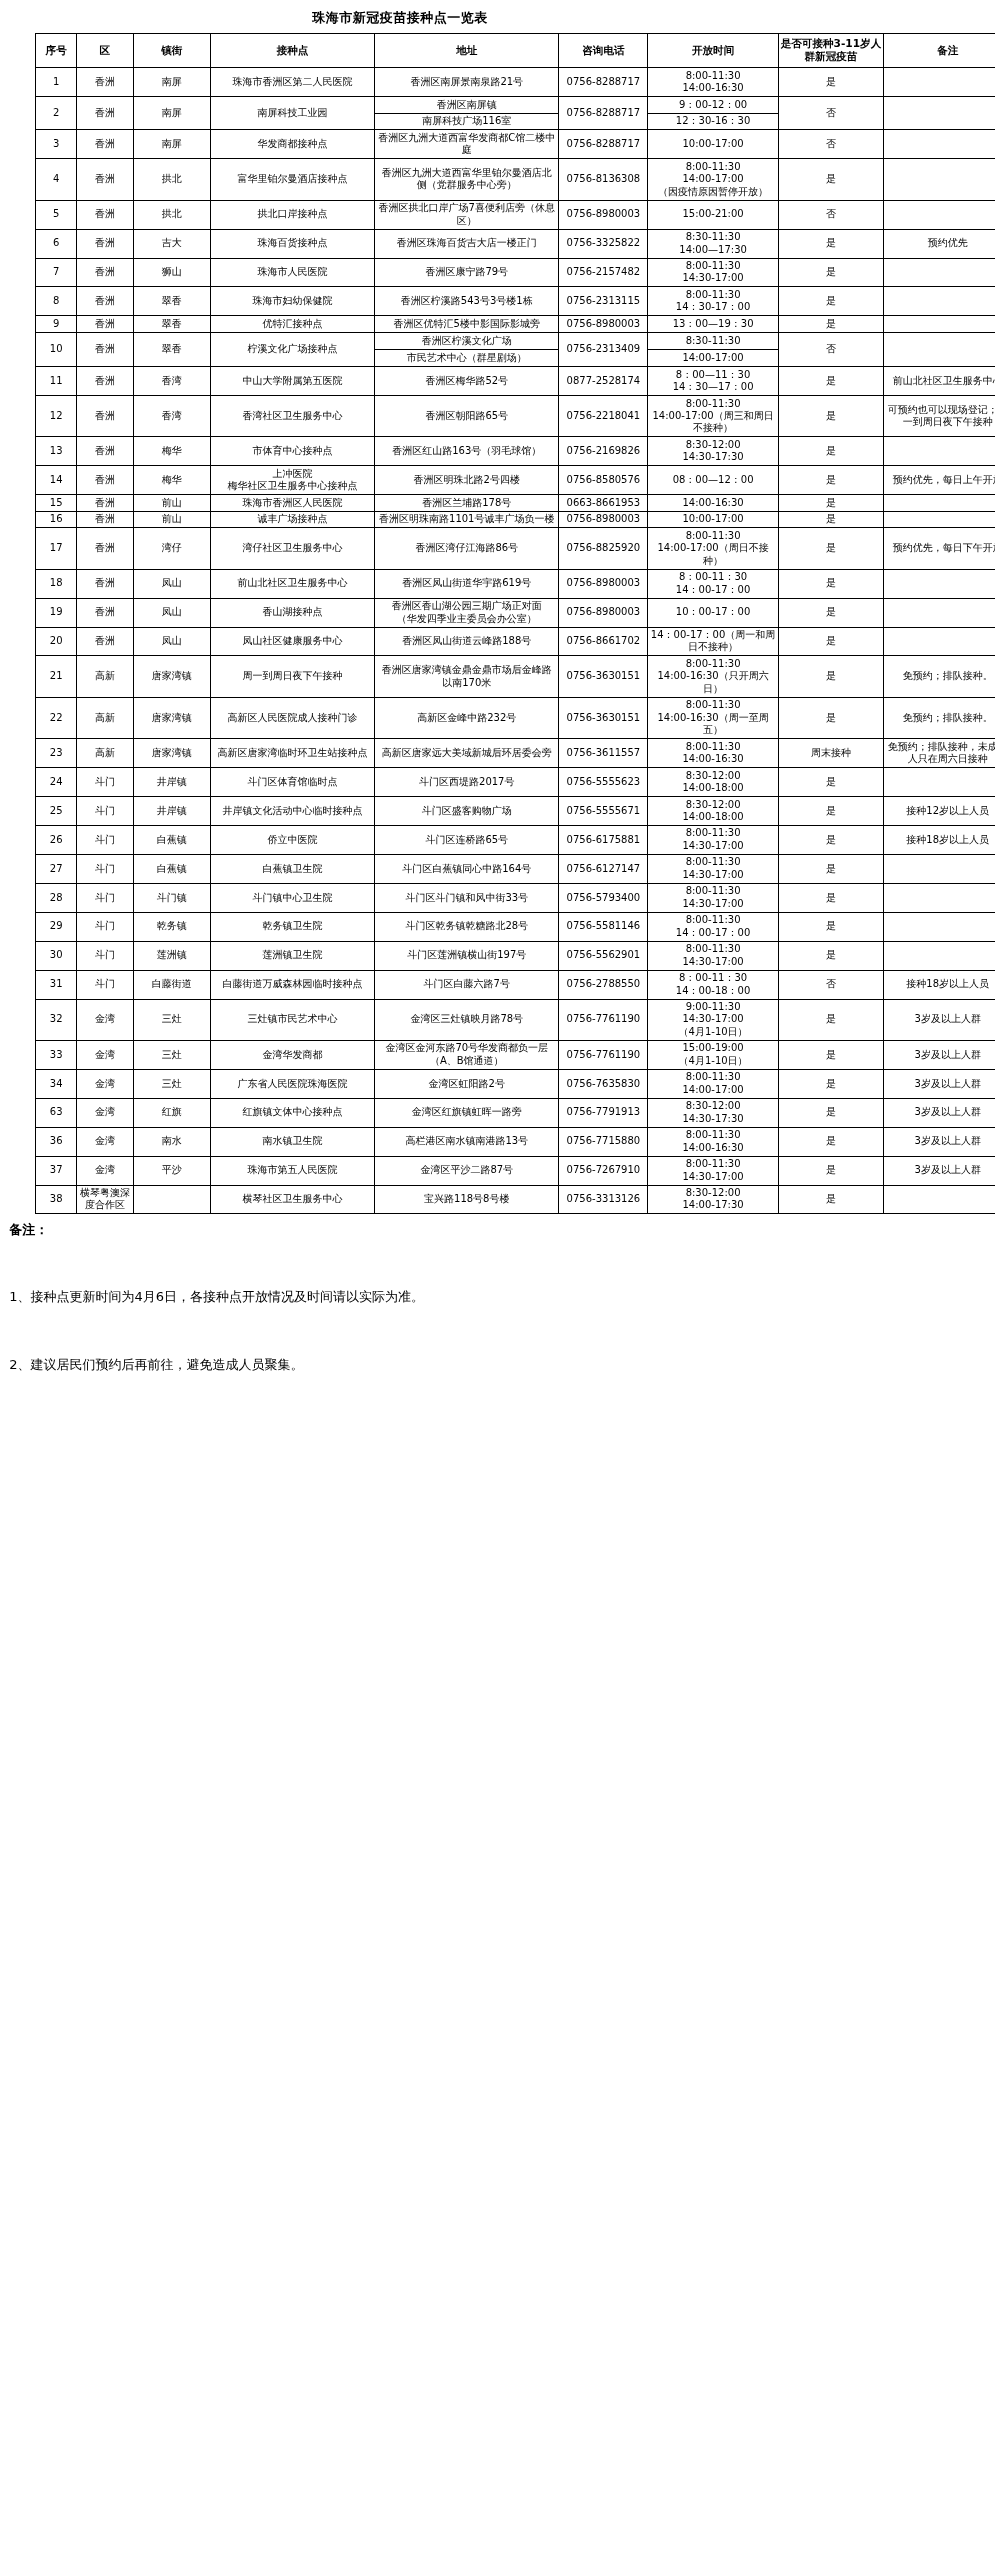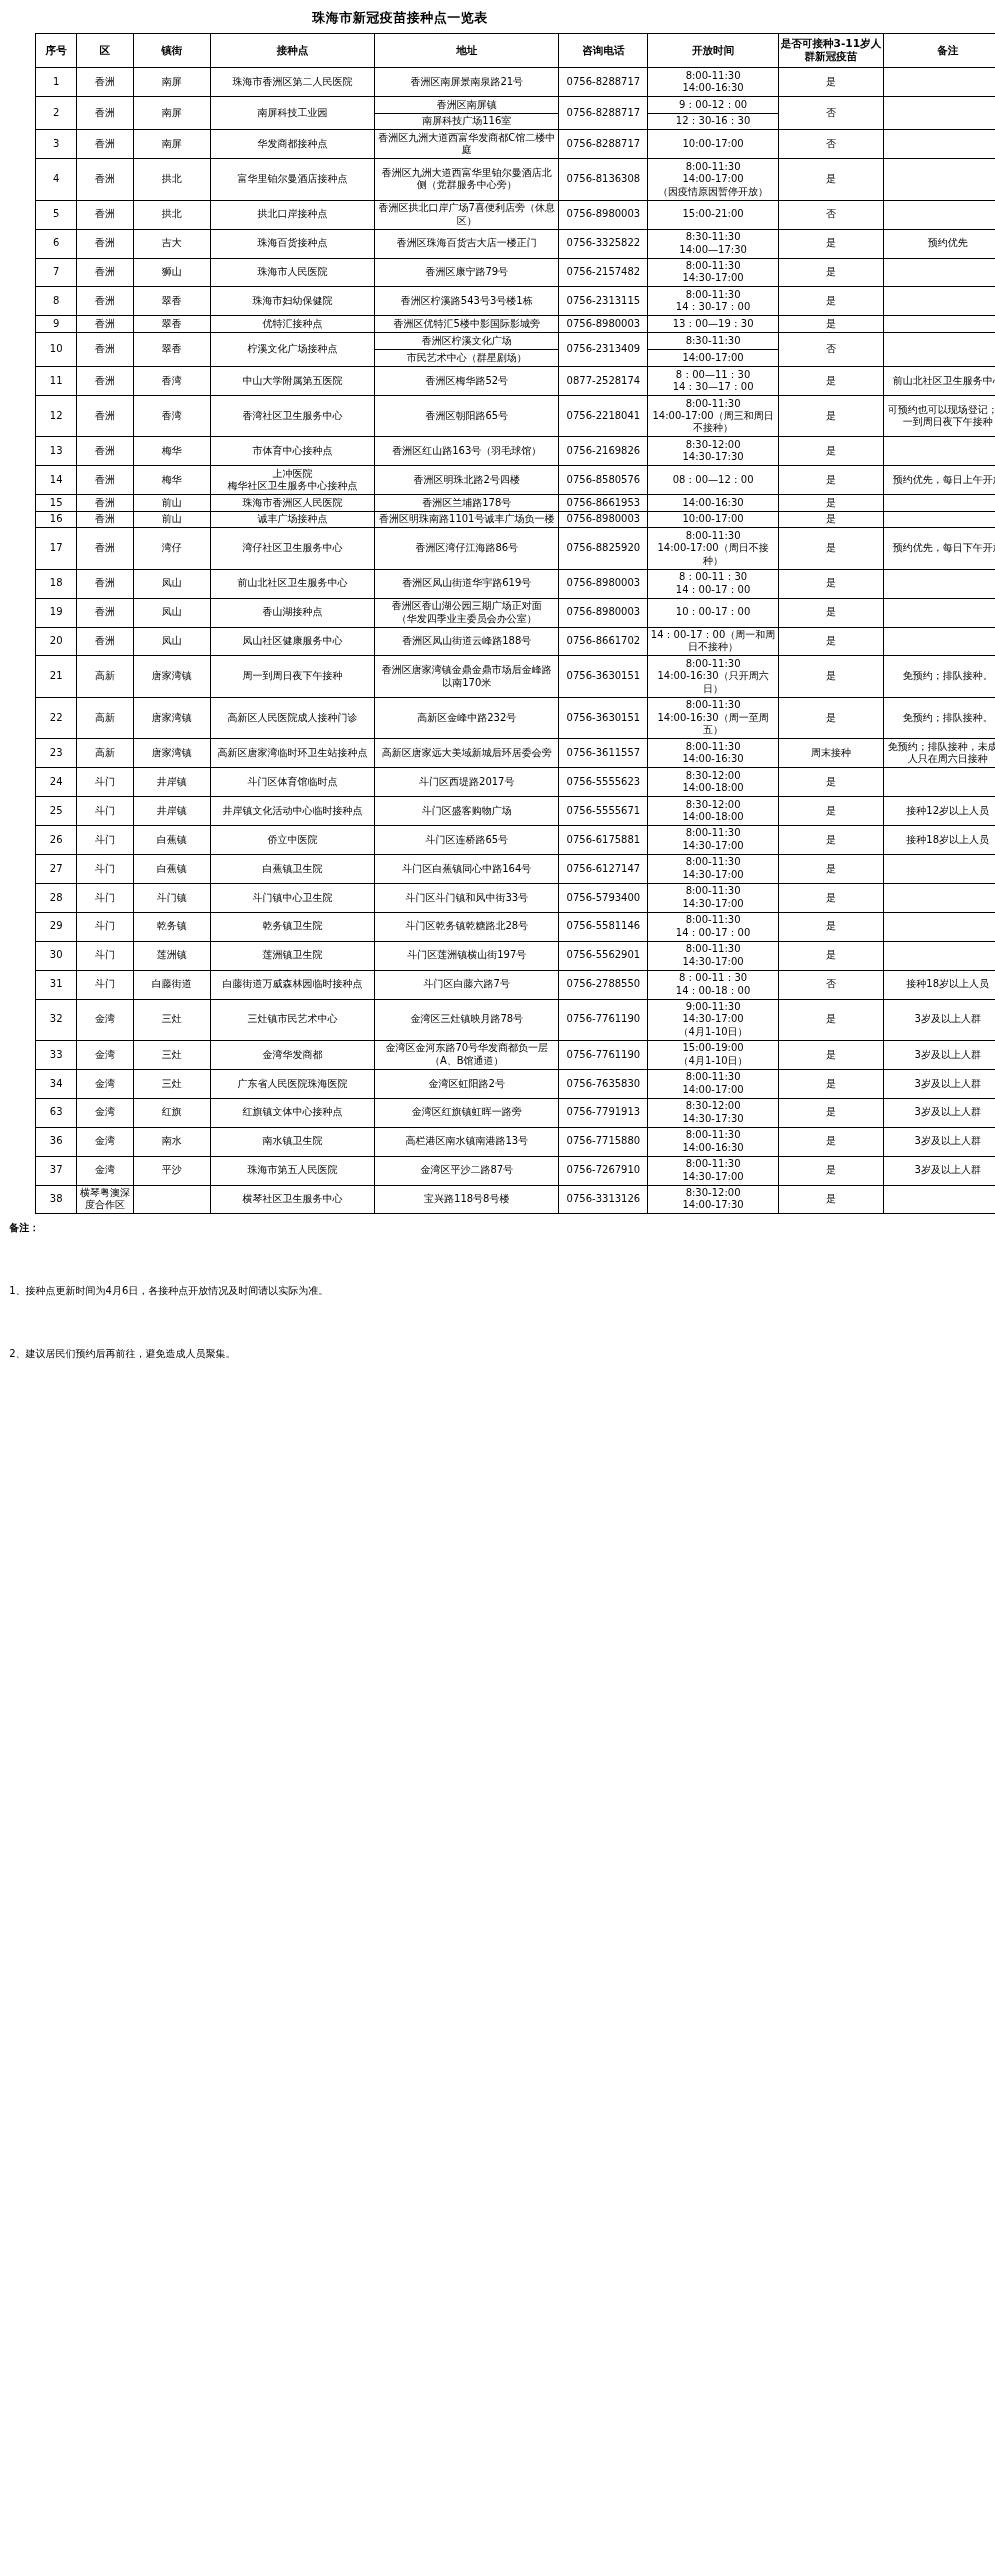--- a/index.html
+++ b/index.html
@@ -65,21 +65,21 @@
     white-space: pre-line;
   }
   td.cell-phone {
     white-space: pre-line;
   }
   td.cell-note {
     white-space: pre-line;
   }
   .notes {
     margin-top: 5.5px;
-    font-size: 10px;
+    font-size: 13px;
     line-height: 1.5;
   }
   .notes .n-title {
     font-weight: bold;
   }
   .notes .n-line {
     white-space: pre-wrap;
     margin-top: 48px;
   }
 </style>
@@ -286,21 +286,21 @@
           <td class="cell-time">08：00—12：00</td>
           <td>是</td>
           <td class="cell-note">预约优先，每日上午开放</td>
         </tr>
         <tr>
           <td>15</td>
           <td>香洲</td>
           <td>前山</td>
           <td class="cell-name">珠海市香洲区人民医院</td>
           <td class="cell-addr">香洲区兰埔路178号</td>
-          <td class="cell-phone">0756-8661953</td>
+          <td class="cell-phone">0663-8661953</td>
           <td class="cell-time">14:00-16:30</td>
           <td>是</td>
           <td class="cell-note"></td>
         </tr>
         <tr>
           <td>16</td>
           <td>香洲</td>
           <td>前山</td>
           <td class="cell-name">诚丰广场接种点</td>
           <td class="cell-addr">香洲区明珠南路1101号诚丰广场负一楼</td>

